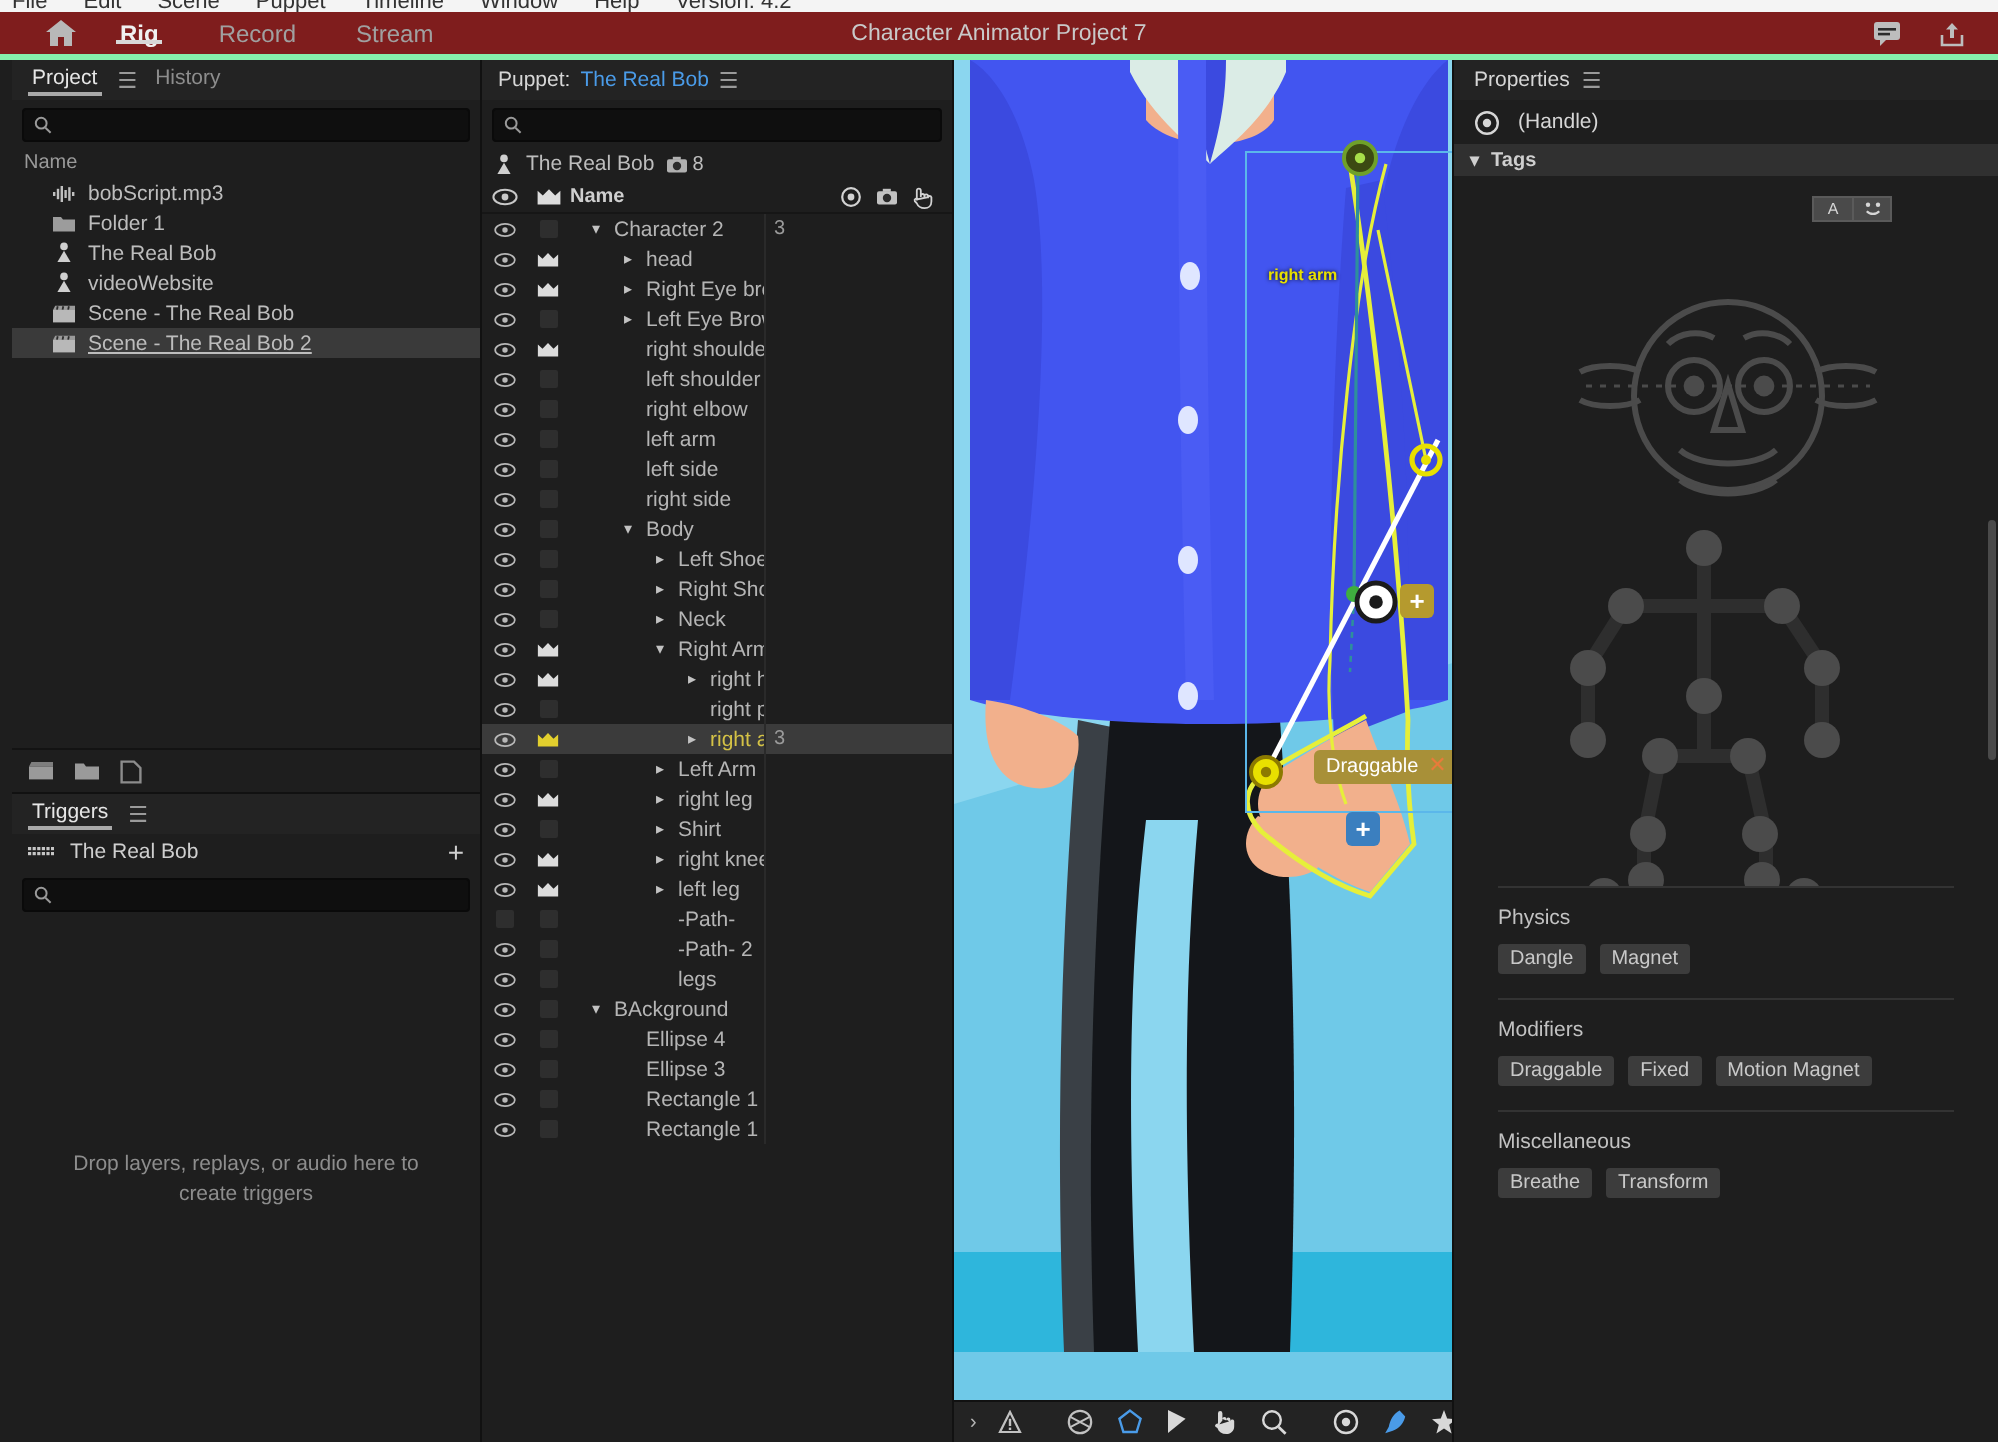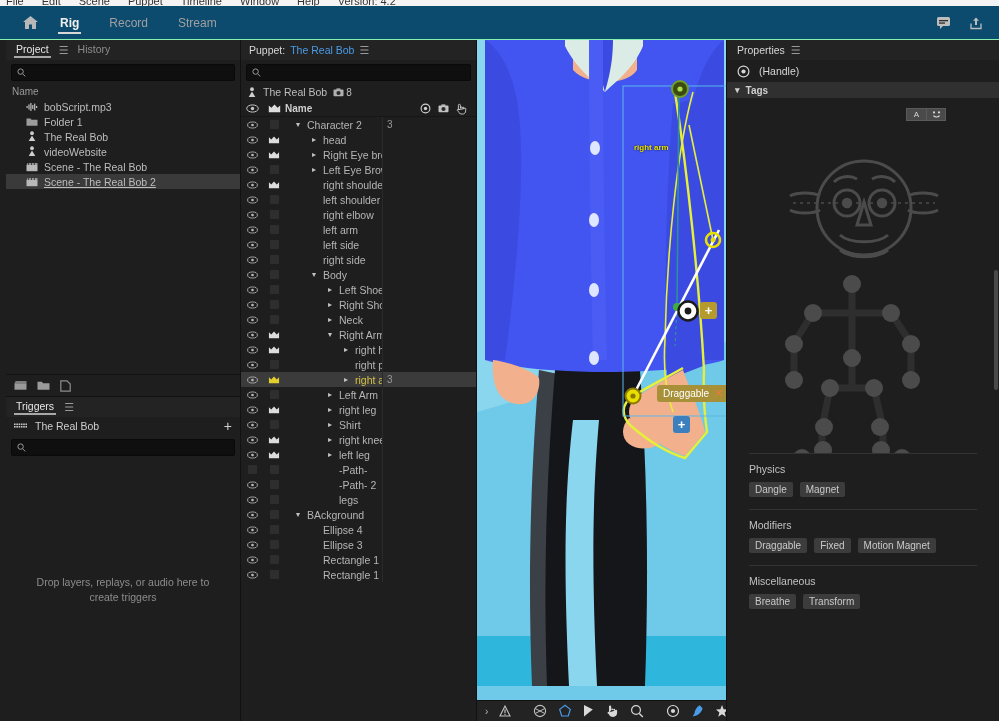--- a/index.html
+++ b/index.html
@@ -11,22 +11,22 @@
     -webkit-font-smoothing:antialiased;
   }
   .app{position:relative;width:999px;height:721px;display:flex;flex-direction:column;}
 
   
   .menubar{height:6px;background:#f4f4f4;display:flex;align-items:flex-end;
     padding-left:6px;gap:18px;overflow:hidden;flex:0 0 auto;text-align:center;}
   .menubar .mi{font-size:11px;color:#333;line-height:9px;white-space:nowrap;}
 
   
-  .header{height:34px;background:#0c4a6e;flex:0 0 auto;display:flex;align-items:center;
-    position:relative;border-bottom:1px solid #86efac;}
+  .header{height:24px;background:#7f1d1d;flex:0 0 auto;display:flex;align-items:center;
+    position:relative;border-bottom:3px solid #86efac;}
   .home-ico{margin-left:20px;width:20px;height:18px;display:flex;align-items:center;justify-content:center;}
   .tabs{display:flex;align-items:center;gap:26px;margin-left:18px;height:100%;}
   .tab{font-size:12px;color:#a0a0a0;height:100%;display:flex;align-items:center;position:relative;padding:0 2px;}
   .tab.active{color:#f0f0f0;font-weight:bold;}
   .tab.active:after{content:"";position:absolute;left:0;right:0;bottom:5px;height:2px;background:#d8d8d8;}
   .apptitle{position:absolute;left:0;right:0;text-align:center;font-size:11.5px;color:#c9c9c9;pointer-events:none;}
   .hdr-right{margin-left:auto;display:flex;align-items:center;gap:18px;padding-right:16px;}
 
   
   .body{flex:1 1 auto;display:flex;min-height:0;}
@@ -138,20 +138,21 @@
       <div class="tab active">
           <span>Rig</span>
         </div>
       <div class="tab">
           <span>Record</span>
         </div>
       <div class="tab">
           <span>Stream</span>
         </div>
     </div>
+    <div class="apptitle">Character Animator Project 7</div>
     <div class="hdr-right">
       <span>
         <svg width="15" height="13" viewBox="0 0 15 13">
             <rect x="1" y="1" width="13" height="9" rx="1.5" fill="#bdbdbd"></rect>
             <path d="M4 10l0 3 3-3z" fill="#bdbdbd"></path>
             <rect x="3" y="4" width="9" height="1.3" fill="#2b2b2b"></rect>
             <rect x="3" y="6.4" width="6" height="1.3" fill="#2b2b2b"></rect>
           </svg>
       </span>
       <span>

